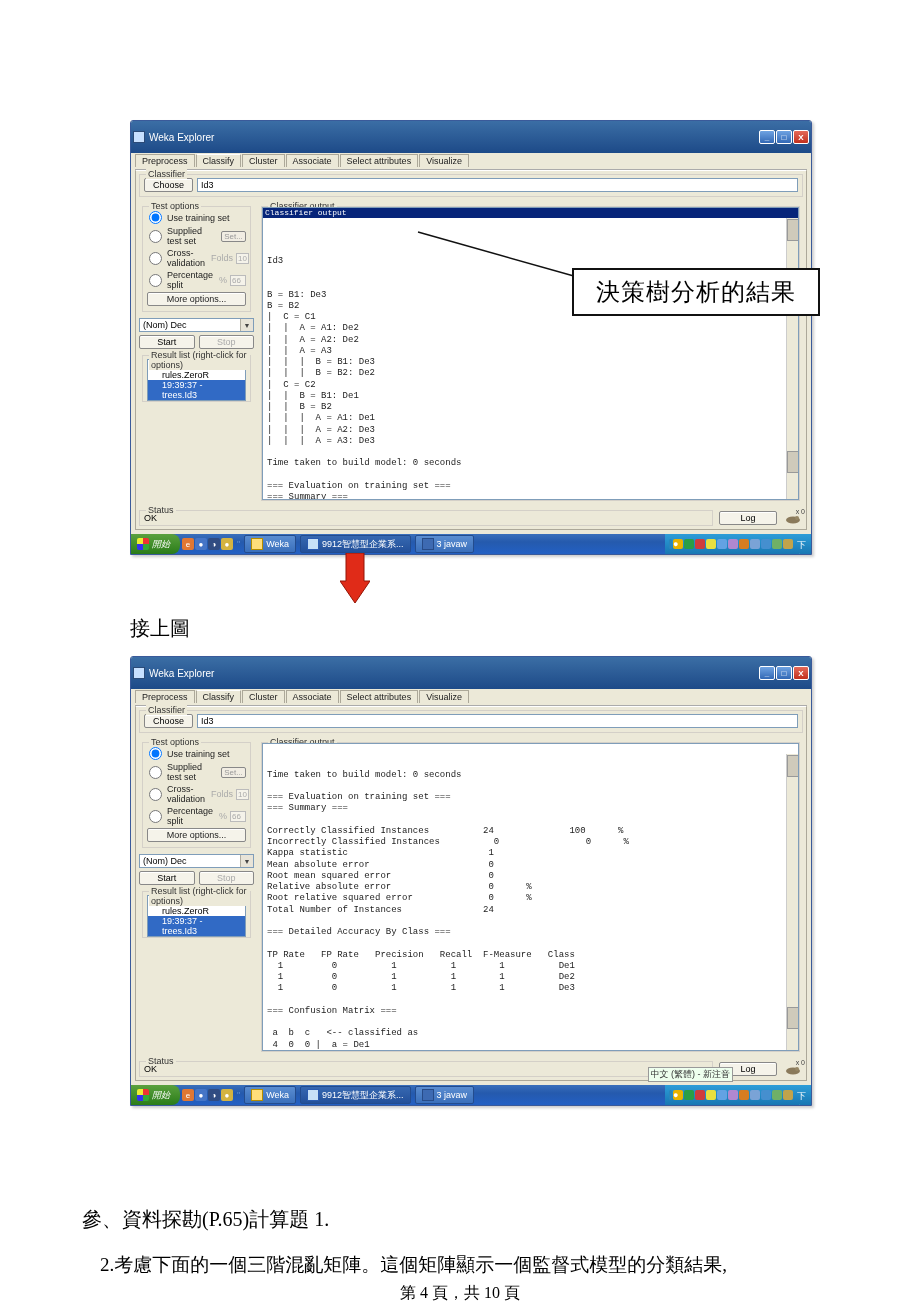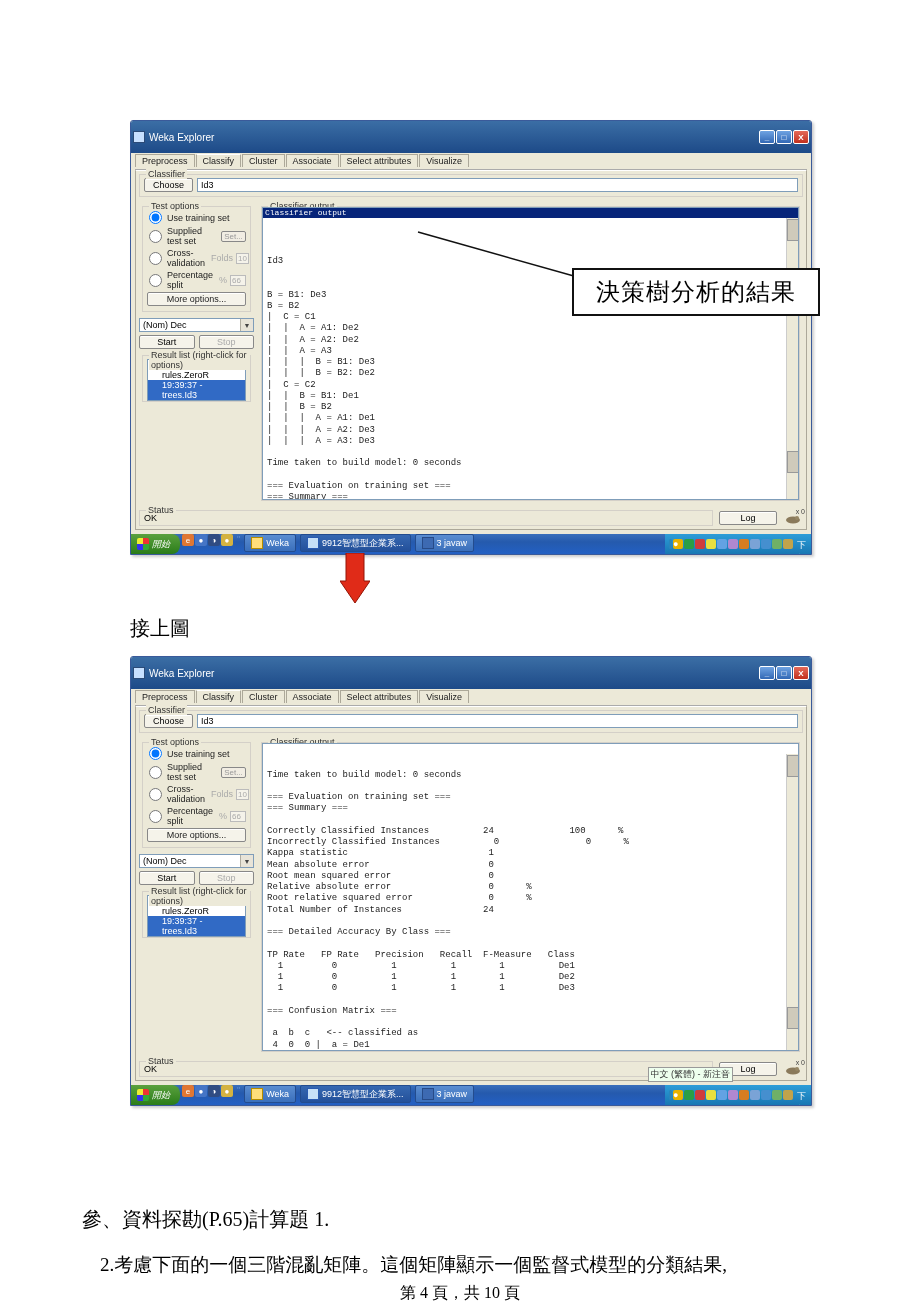--- a/index.html
+++ b/index.html
@@ -39,21 +39,21 @@
   .out-box { flex:1; border:1px solid #7f9db9; background:#fff; padding:3px 4px; font-family:"Courier New",monospace; font-size:9px; line-height:1.25; white-space:pre; overflow:hidden; position:relative; color:#222;}
   .out-banner { position:absolute; top:-1px; left:-1px; right:-1px; background:#07257a; color:#fff; font-size:8px; padding:0 3px; line-height:12px; height:11px;}
   .out-scroll { position:absolute; right:-1px; top:10px; bottom:-1px; width:12px; background:#ece9d8; border-left:1px solid #ccc;}
   .out-scroll .thumb{ width:10px; background:#cfcabb; border:1px solid #999;}
   .status-row { display:flex; align-items:center; margin:3px; gap:6px;}
   .status-grp { flex:1; border:1px solid #d4d0c8; padding:2px 4px; position:relative; font-size:9px;}
   .log-btn { width:40px; text-align:center; }
   .bird { position:relative; width:20px; height:12px;}
   .bird svg{width:20px;height:12px;}
   .bird-x0{position:absolute;right:-2px;top:-4px;font-size:7px;color:#444;}
-  .taskbar { height:20px; background:linear-gradient(#3a6fbb,#255aad 40%,#2360c4); display:flex; align-items:flex-start; color:#fff; font-size:9px;}
+  .taskbar { height:20px; background:linear-gradient(#3a6fbb,#255aad 40%,#2360c4); display:flex; align-items:center; color:#fff; font-size:9px;}
   .start-btn { height:20px; padding:0 10px 0 6px; display:flex; align-items:center; gap:3px; background:linear-gradient(#5aa13e,#2a7c19); font-style:italic; border-radius:0 8px 8px 0;}
   .start-btn .flag{width:12px;height:12px;background:conic-gradient(#e33 0 25%, #3a3 25% 50%, #33e 50% 75%, #ee3 75% 100%);border-radius:2px;}
   .launch{display:flex;gap:1px;margin:0 2px;}
   .launch span{width:12px;height:12px;border-radius:2px;background:#4b86d6;display:flex;align-items:center;justify-content:center;font-size:8px;}
   .task-item{height:16px;background:linear-gradient(#5a8dd1,#3a6fbb);border:1px solid #234c8e;border-radius:2px;margin:0 2px;padding:0 6px;display:flex;align-items:center;gap:3px;}
   .task-item .icn{width:10px;height:10px;background:#ffde7a;border:1px solid #b58d00;}
   .tray{margin-left:auto;height:20px;background:linear-gradient(#2d9dd8,#1877b3);display:flex;align-items:center;padding:0 4px;gap:1px;}
   .tray span{width:10px;height:10px;border-radius:2px;}
   .clock{color:#fff;margin-left:3px;}
   .ime-box { position:absolute; right:60px; top:-2px; border:1px solid #999; background:#efe; font-size:9px; padding:0 2px; color:#333;}

